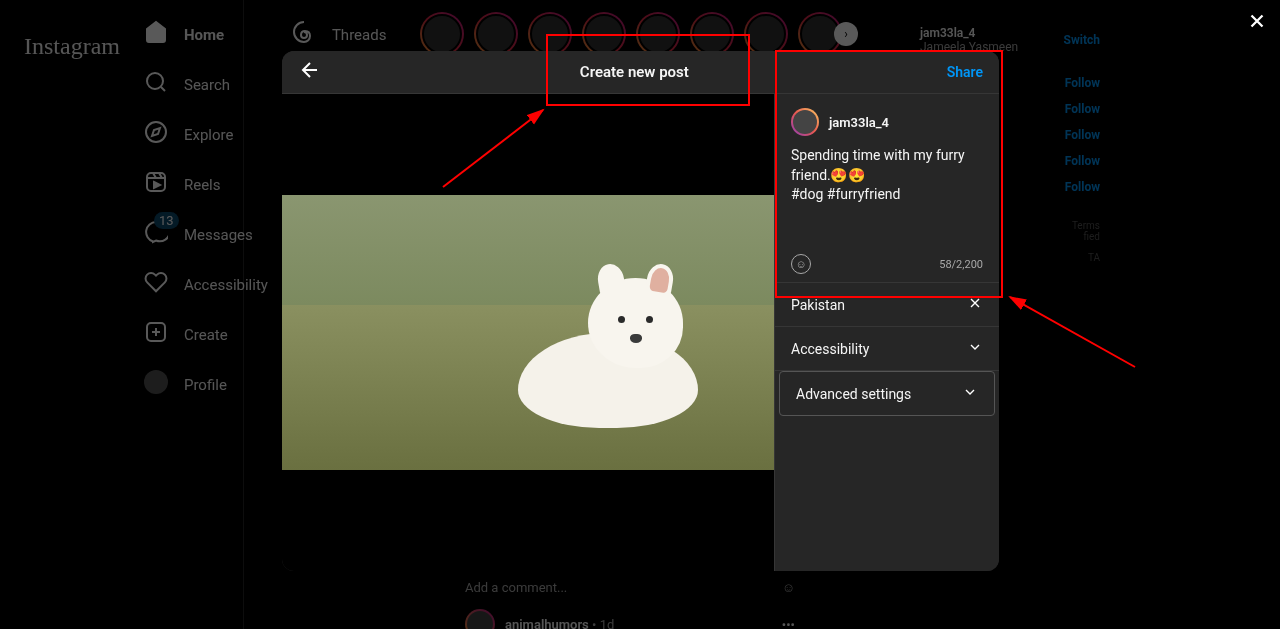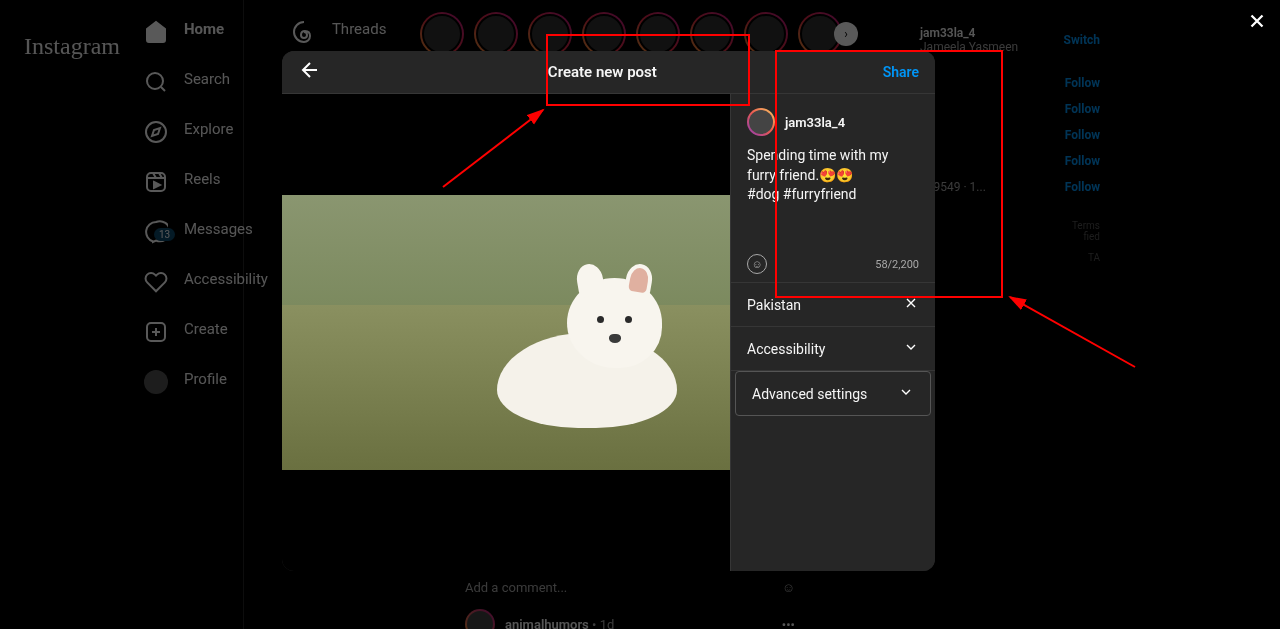--- a/index.html
+++ b/index.html
@@ -32,21 +32,21 @@
       color: #f5f5f5;
     }
     .nav-list {
       display: flex;
       flex-direction: column;
       gap: 2px;
       flex: 1;
     }
     .nav-item {
       display: flex;
-      align-items: flex-start;
+      align-items: flex-end;
       gap: 16px;
       padding: 12px;
       border-radius: 8px;
       cursor: pointer;
       font-size: 15px;
       position: relative;
     }
     .nav-icon {
       width: 24px;
       height: 24px;
@@ -57,25 +57,25 @@
     .nav-item.active .nav-label { font-weight: 700; }
     .bottom-nav {
       display: flex;
       flex-direction: column;
       gap: 2px;
     }
     .badge {
       position: absolute;
       background: #0c4a6e;
       color: #fff;
-      font-size: 10px;
+      font-size: 13px;
       border-radius: 10px;
       padding: 1px 5px;
       left: 22px;
-      top: 20px;
+      top: 4px;
       font-weight: 400;
     }
 
     
     .right-panel {
       position: absolute;
       right: 180px;
       top: 20px;
       width: 180px;
       color: #a8a8a8;
@@ -135,21 +135,21 @@
       color: #fff;
       cursor: pointer;
       z-index: 200;
     }
 
     
     .modal {
       position: absolute;
       left: 282px;
       top: 51px;
-      width: 653px;
+      width: 717px;
       height: 520px;
       background: #262626;
       border-radius: 12px;
       overflow: hidden;
       display: flex;
       flex-direction: column;
       z-index: 50;
     }
     .modal-header {
       height: 43px;

